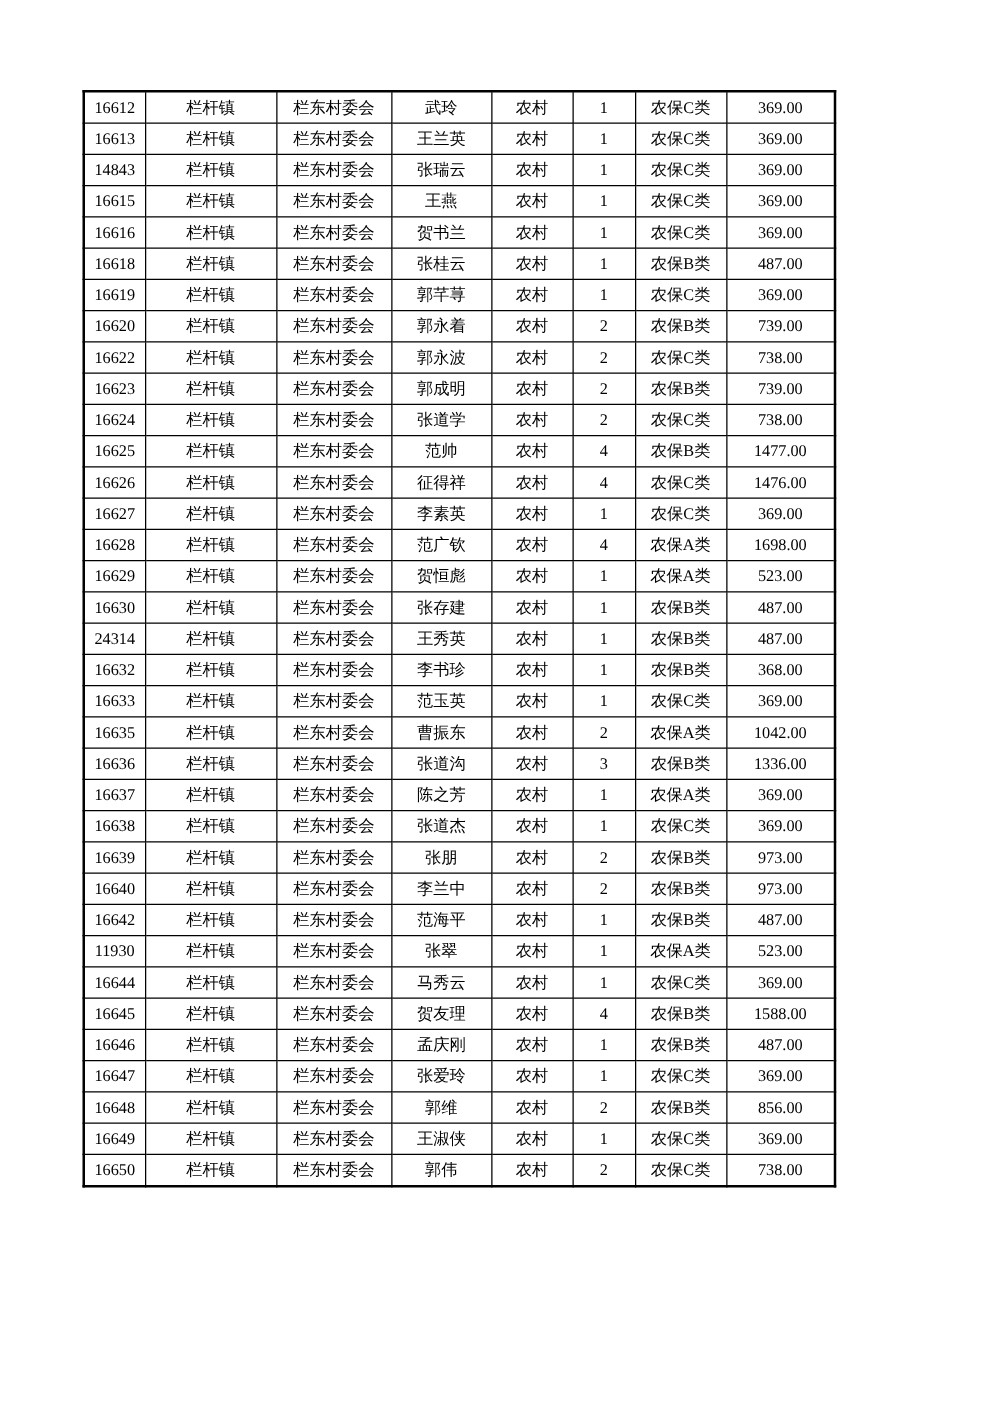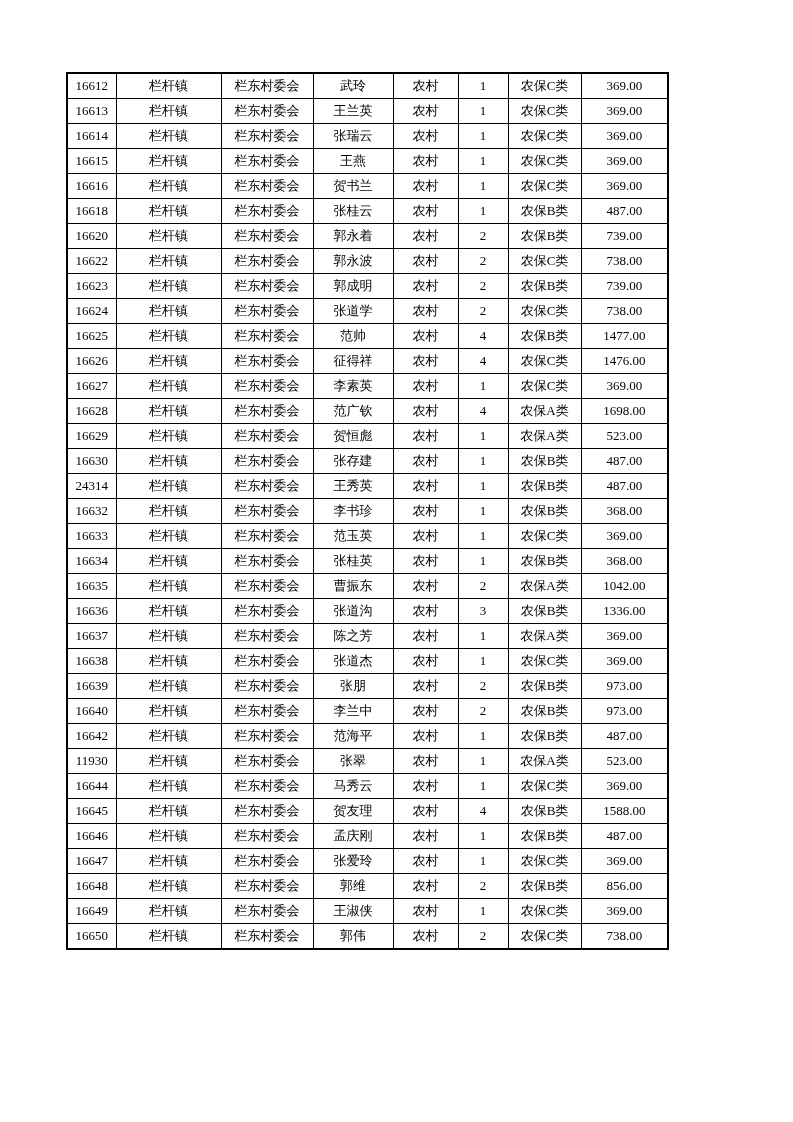--- a/index.html
+++ b/index.html
@@ -67,21 +67,21 @@
           <td>16613</td>
           <td>栏杆镇</td>
           <td>栏东村委会</td>
           <td>王兰英</td>
           <td>农村</td>
           <td>1</td>
           <td>农保C类</td>
           <td>369.00</td>
         </tr>
         <tr>
-          <td>16614</td>
+          <td>14843</td>
           <td>栏杆镇</td>
           <td>栏东村委会</td>
           <td>张瑞云</td>
           <td>农村</td>
           <td>1</td>
           <td>农保C类</td>
           <td>369.00</td>
         </tr>
         <tr>
           <td>16615</td>
@@ -105,20 +105,30 @@
         </tr>
         <tr>
           <td>16618</td>
           <td>栏杆镇</td>
           <td>栏东村委会</td>
           <td>张桂云</td>
           <td>农村</td>
           <td>1</td>
           <td>农保B类</td>
           <td>487.00</td>
+        </tr>
+        <tr>
+          <td>16619</td>
+          <td>栏杆镇</td>
+          <td>栏东村委会</td>
+          <td>郭芊荨</td>
+          <td>农村</td>
+          <td>1</td>
+          <td>农保C类</td>
+          <td>369.00</td>
         </tr>
         <tr>
           <td>16620</td>
           <td>栏杆镇</td>
           <td>栏东村委会</td>
           <td>郭永着</td>
           <td>农村</td>
           <td>2</td>
           <td>农保B类</td>
           <td>739.00</td>
@@ -235,30 +245,20 @@
         </tr>
         <tr>
           <td>16633</td>
           <td>栏杆镇</td>
           <td>栏东村委会</td>
           <td>范玉英</td>
           <td>农村</td>
           <td>1</td>
           <td>农保C类</td>
           <td>369.00</td>
-        </tr>
-        <tr>
-          <td>16634</td>
-          <td>栏杆镇</td>
-          <td>栏东村委会</td>
-          <td>张桂英</td>
-          <td>农村</td>
-          <td>1</td>
-          <td>农保B类</td>
-          <td>368.00</td>
         </tr>
         <tr>
           <td>16635</td>
           <td>栏杆镇</td>
           <td>栏东村委会</td>
           <td>曹振东</td>
           <td>农村</td>
           <td>2</td>
           <td>农保A类</td>
           <td>1042.00</td>

